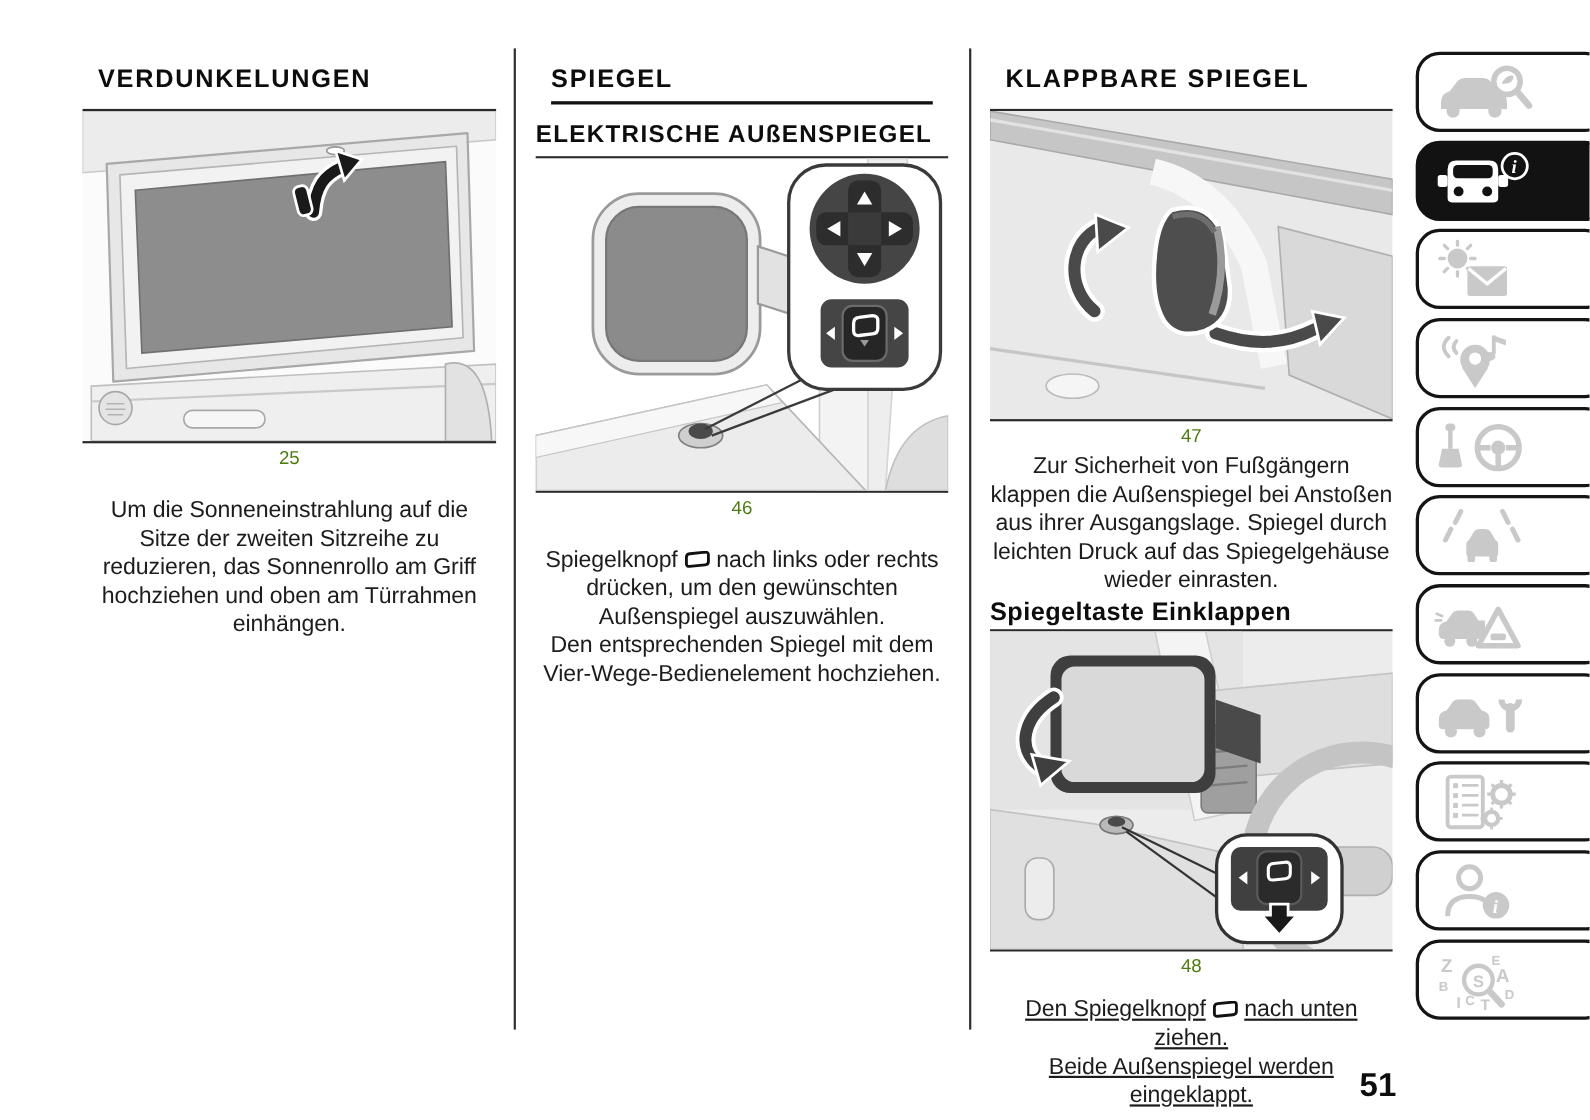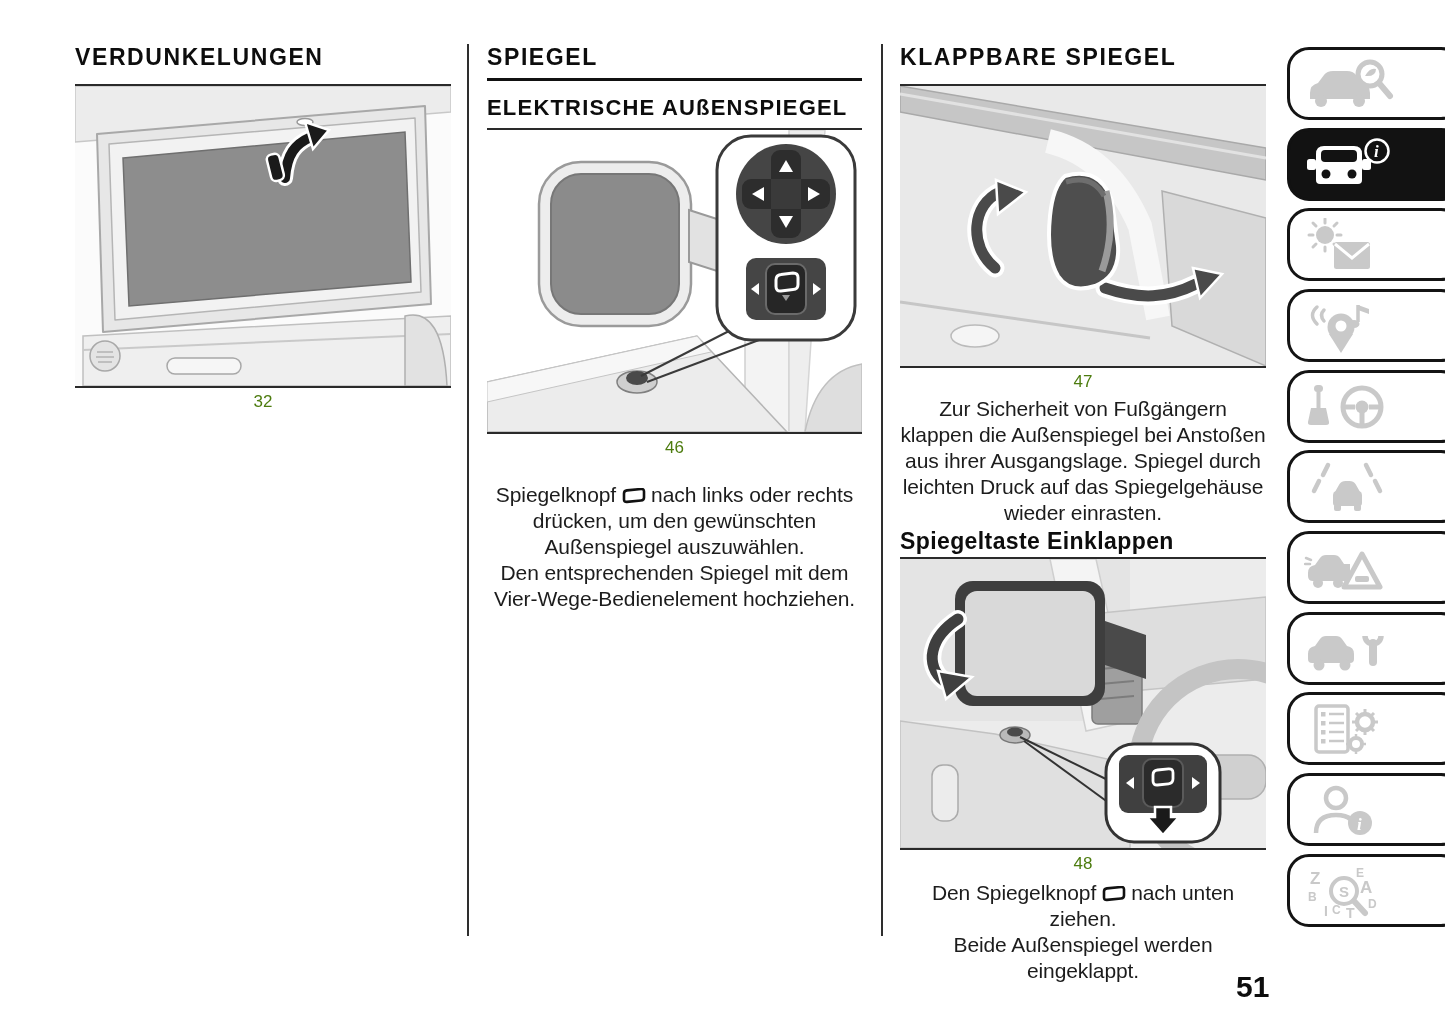--- a/index.html
+++ b/index.html
@@ -8,21 +8,21 @@
     background:#ffffff;color:#1a1a1a;
     font-family:"Liberation Sans", sans-serif;
     -webkit-font-smoothing:antialiased;
   }
   .col{position:absolute;top:44px;}
   .col1{left:75px;width:376px;}
   .col2{left:487px;width:375px;}
   .col3{left:900px;width:366px;}
   .h-main{
     font-size:23px;font-weight:bold;letter-spacing:1.6px;
-    margin:0;color:#0d0d0d;line-height:27px;
+    margin:14px;color:#0d0d0d;line-height:27px;
   }
   .rule-under{border-bottom:3px solid #111;padding-bottom:7px;}
   .subhead{
     font-size:22px;font-weight:bold;letter-spacing:1.2px;
     line-height:25px;margin:14px 0 0 0;color:#0d0d0d;
   }
   .subhead2{
     font-size:23px;font-weight:bold;letter-spacing:0.4px;
     margin:2px 0 0 0;line-height:27px;color:#0d0d0d;
   }
@@ -30,21 +30,21 @@
   .fig svg{display:block;}
   .mt13{margin-top:13px;}
   .mt8{margin-top:8px;}
   .mt2{margin-top:2px;}
   .figlabel{font-size:17px;line-height:20px;margin-top:4px;color:#4d7c0f;text-align:center;}
   .body{
     font-size:21px;line-height:26px;letter-spacing:-0.1px;
     margin:24px 0 0 0;color:#1c1c1c;text-align:center;
   }
   .body-tight{margin-top:4px;}
-  .body-m6{margin-top:6px;}
+  .body-m6{margin-top:16px;text-decoration:underline;}
   .inline-icon{vertical-align:-2px;margin:0 5px;}
   .divider{position:absolute;top:44px;width:2px;height:892px;background:#2e2e2e;}
   .d1{left:467px;}
   .d2{left:881px;}
   .pagenum{position:absolute;left:1236px;top:970px;font-size:30px;font-weight:bold;color:#0d0d0d;}
   .tab{
     position:absolute;left:1287px;width:176px;height:73px;
     border:3px solid #141414;border-radius:22px;background:#fff;
     box-sizing:border-box;color:#c9c9c9;cursor:pointer;
   }
@@ -75,22 +75,23 @@
       <polygon points="8,250 376,230 376,300 8,300" fill="#efefef" stroke="#c0c0c0" stroke-width="1.5"></polygon>
       <line x1="8" y1="264" x2="376" y2="248" stroke="#c9c9c9" stroke-width="2"></line>
       <circle cx="30" cy="270" r="15" fill="#e4e4e4" stroke="#a8a8a8" stroke-width="1.5"></circle>
       <line x1="22" y1="266" x2="38" y2="266" stroke="#b3b3b3" stroke-width="1.5"></line>
       <line x1="21" y1="271" x2="39" y2="271" stroke="#b3b3b3" stroke-width="1.5"></line>
       <line x1="23" y1="276" x2="37" y2="276" stroke="#b3b3b3" stroke-width="1.5"></line>
       <rect x="92" y="272" width="74" height="16" rx="8" fill="#f6f6f6" stroke="#a8a8a8" stroke-width="1.5"></rect>
       <path d="M330,230 Q368,220 372,300 L330,300 Z" fill="#e2e2e2" stroke="#b0b0b0" stroke-width="1.5"></path>
     </svg>
   </figure>
-  <div class="figlabel">32</div>
-
+  <div class="figlabel">25</div>
+
+  <p class="body">Um die Sonneneinstrahlung auf die Sitze der zweiten Sitzreihe zu reduzieren, das Sonnenrollo am Griff hochziehen und oben am Türrahmen einhängen.</p>
 </section>
 
 <section class="col col2">
   <h1 class="h-main rule-under">SPIEGEL</h1>
   <h3 class="subhead">ELEKTRISCHE AUßENSPIEGEL</h3>
 
   <figure class="fig mt8">
     <svg width="375" height="302" viewBox="0 0 375 302">
       <rect width="375" height="302" fill="#ffffff"></rect>
       <polygon points="258,40 302,28 302,302 258,302" fill="#f3f3f3" stroke="#cfcfcf" stroke-width="1.5"></polygon>

